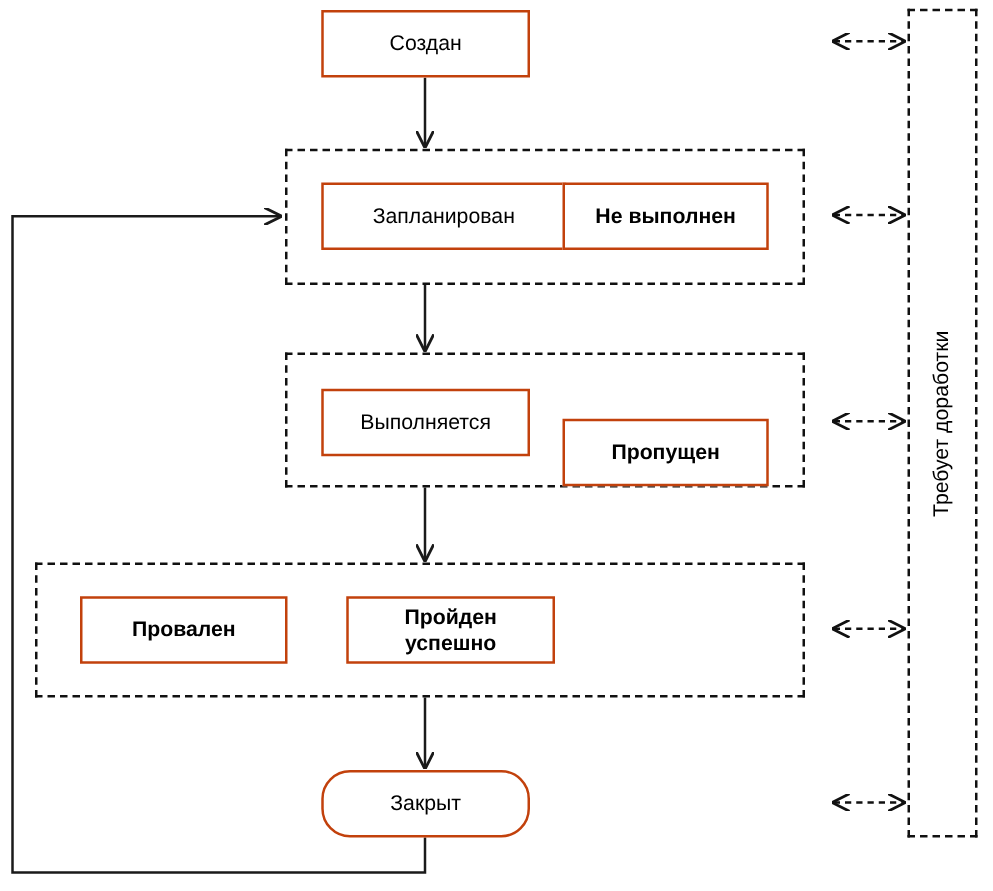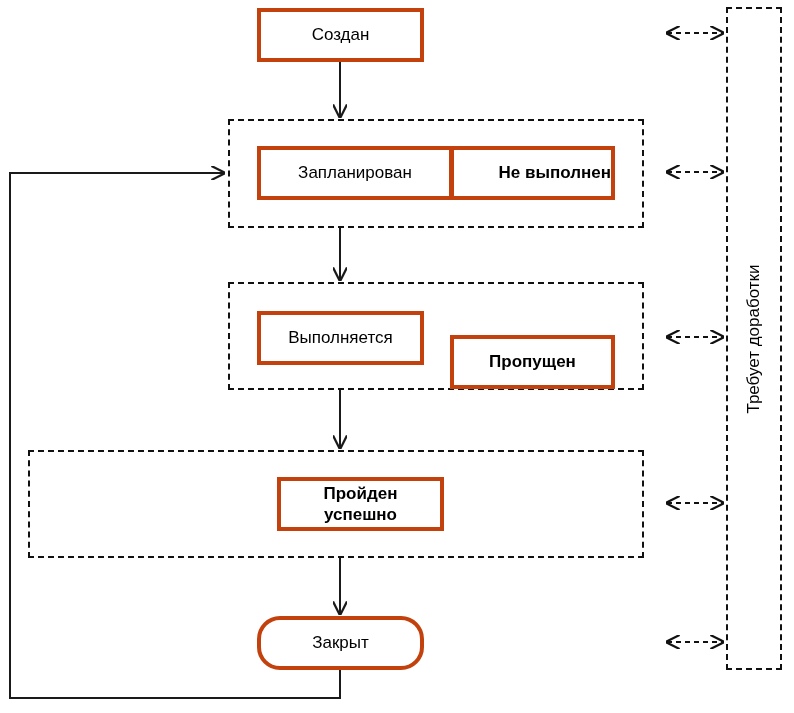--- a/index.html
+++ b/index.html
@@ -18,21 +18,21 @@
   svg.layer {
     position: absolute;
     left: 0;
     top: 0;
     width: 794px;
     height: 713px;
   }
   .node-box {
     position: absolute;
     box-sizing: border-box;
-    border: 4px solid #c2410c;
+    border: 2px solid #c2410c;
     background: #ffffff;
     display: flex;
     align-items: center;
     justify-content: center;
     text-align: center;
   }
   .node-label {
     font-size: 17px;
     color: #000000;
     line-height: 1.25;
@@ -98,32 +98,35 @@
   </svg>
 
   <div class="node-box" style="left:257px; top:8px; width:167px; height:54px;">
     <span class="node-label">Создан</span>
   </div>
 
   <div class="node-box" style="left:257px; top:146px; width:196px; height:54px;">
     <span class="node-label">Запланирован</span>
   </div>
 
-  <div class="node-box" style="left:450px; top:146px; width:165px; height:54px;justify-content:flex-end;">
+  <div class="node-box" style="left:450px; top:146px; width:165px; height:54px;">
     <span class="node-label bold">Не выполнен</span>
   </div>
 
   <div class="node-box" style="left:257px; top:311px; width:167px; height:54px;">
     <span class="node-label">Выполняется</span>
   </div>
 
   <div class="node-box" style="left:450px; top:311px; width:165px; height:54px;margin-top:24px;">
     <span class="node-label bold">Пропущен</span>
   </div>
 
+  <div class="node-box" style="left:64px; top:477px; width:166px; height:54px;">
+    <span class="node-label bold">Провален</span>
+  </div>
 
   <div class="node-box" style="left:257px; top:477px; width:167px; height:54px;margin-left:20px;">
     <span class="node-label bold">Пройден
 успешно</span>
   </div>
 
 
   <div class="node-box" style="left:257px; top:616px; width:167px; height:54px;border-radius:23px;">
     <span class="node-label">Закрыт</span>
   </div>

